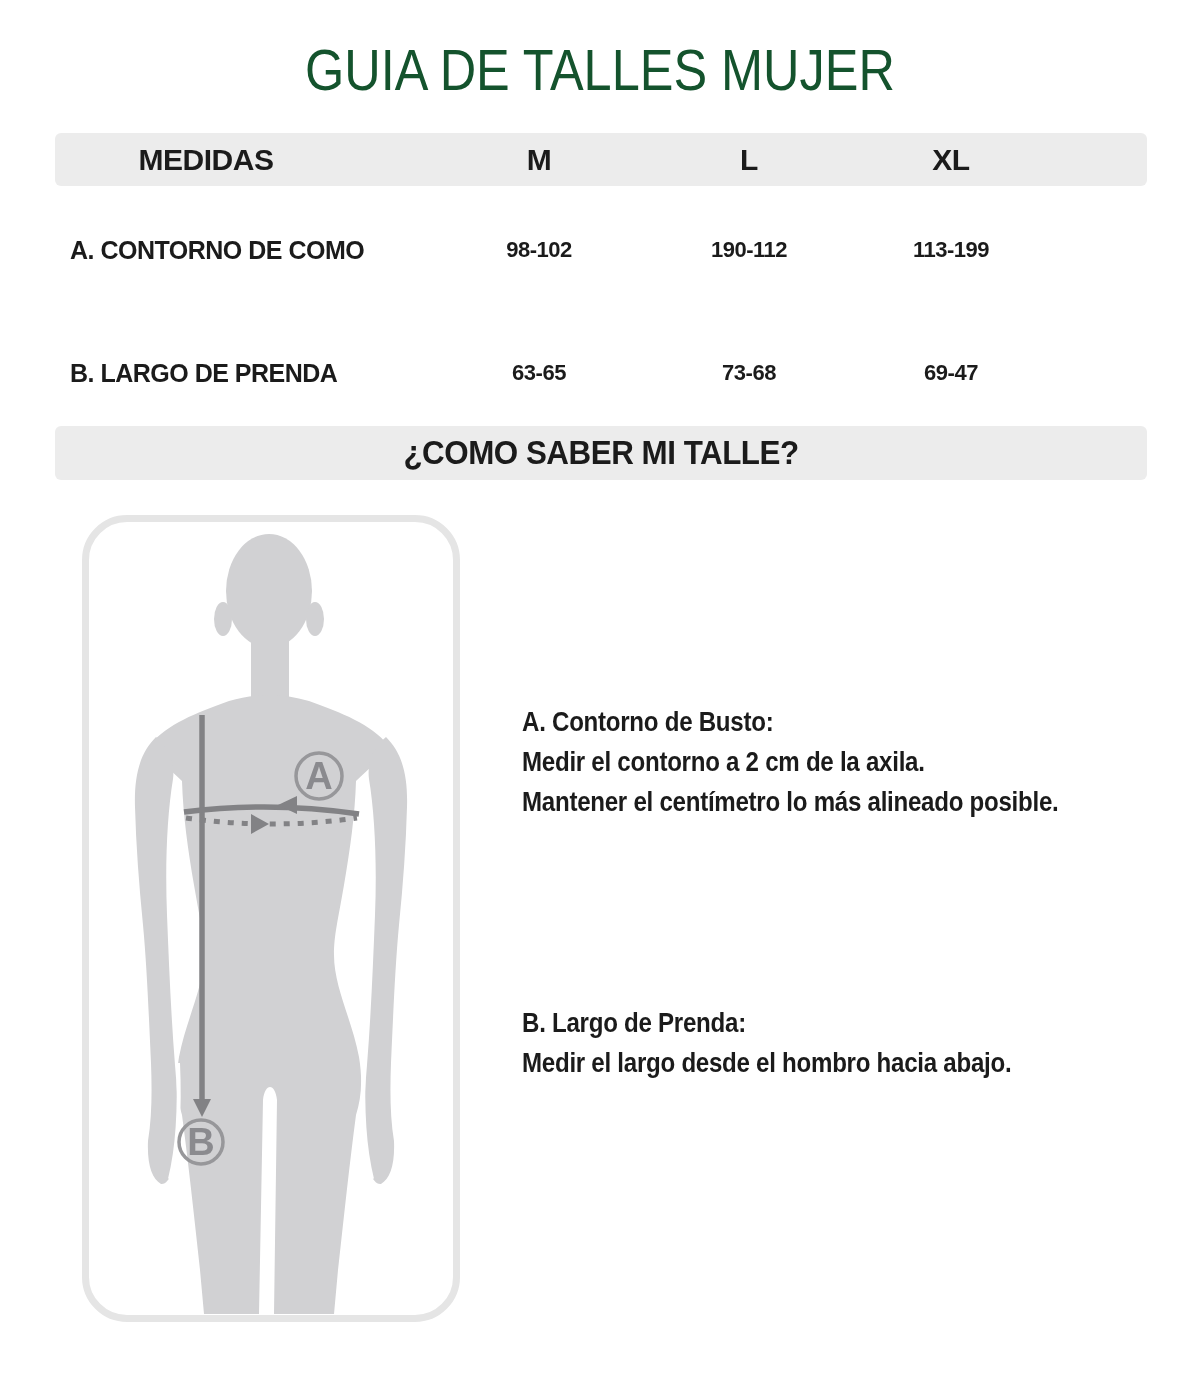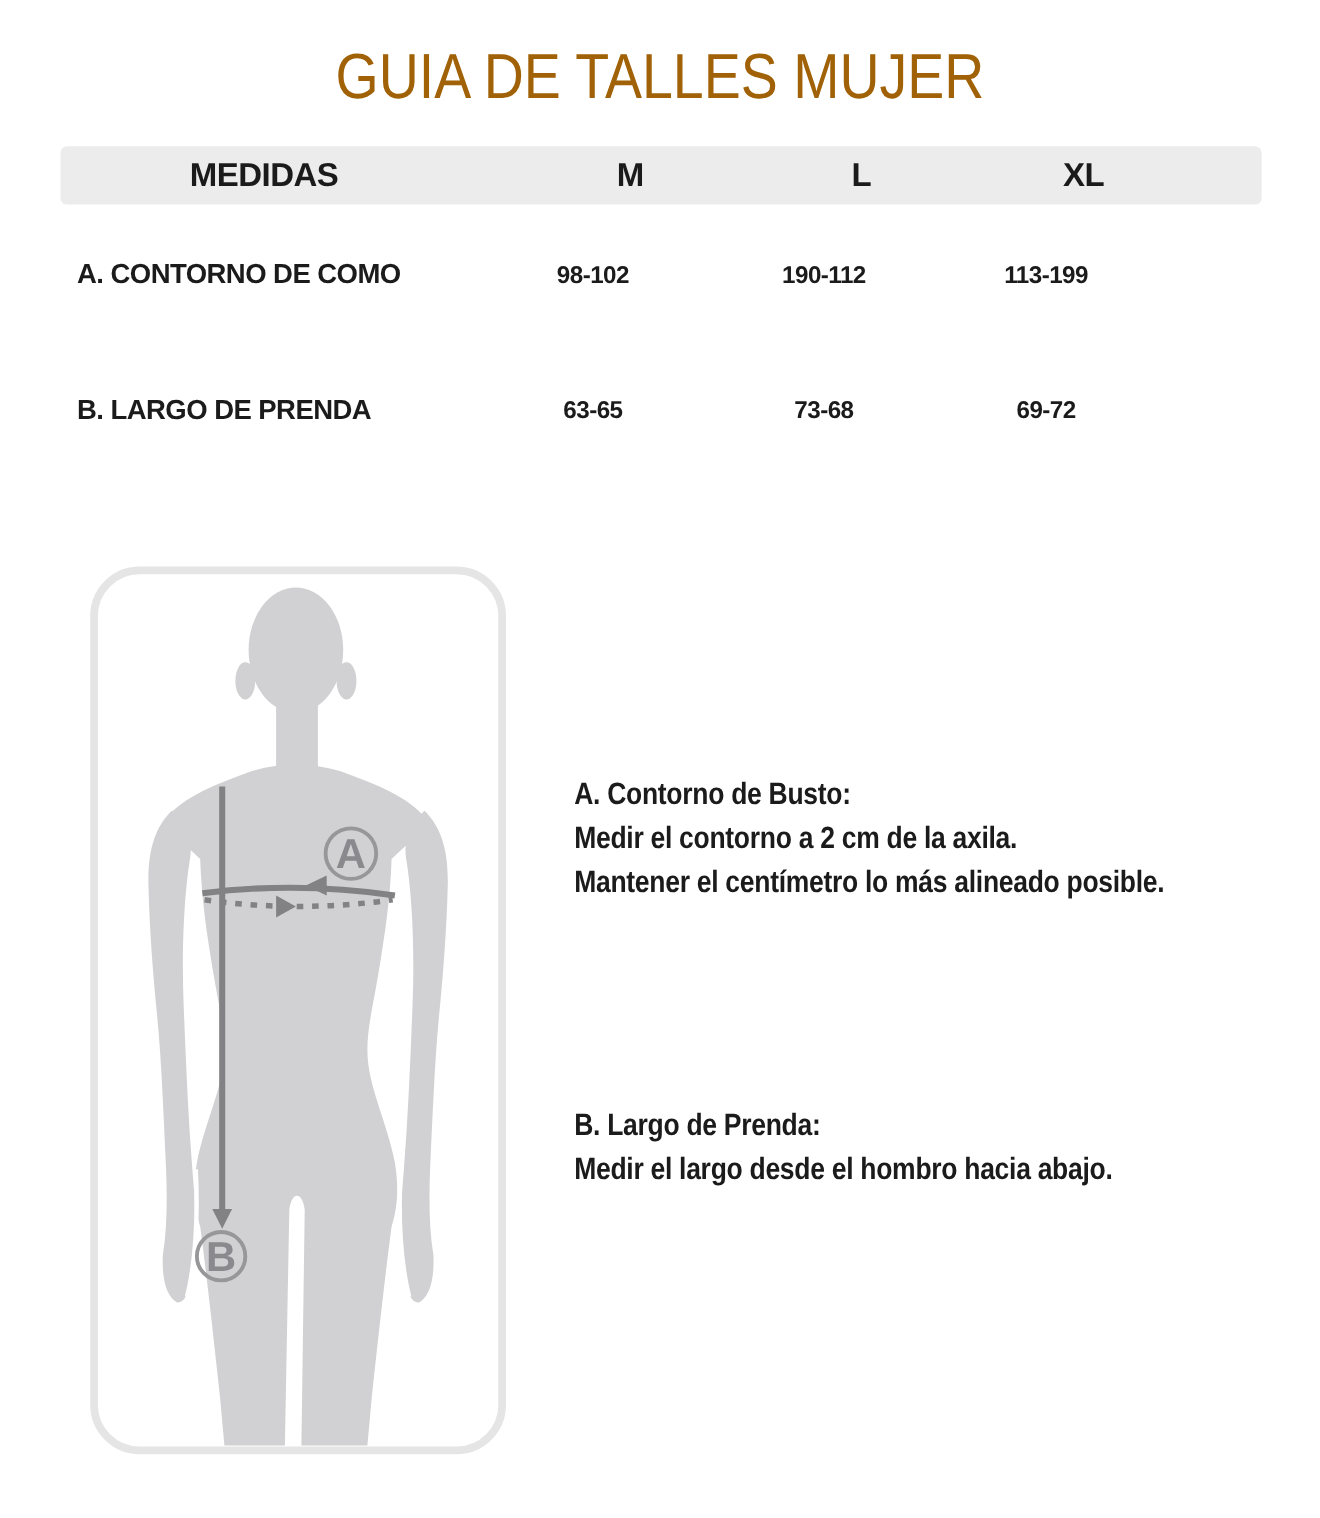--- a/index.html
+++ b/index.html
@@ -2,30 +2,30 @@
 <html><head>
 <meta charset="utf-8">
 <style>
   html,body{margin:0;padding:0;background:#ffffff;}
   .canvas{
     position:relative;width:1200px;height:1380px;background:#ffffff;
     font-family:"Liberation Sans", sans-serif;color:#1b1b1b;overflow:hidden;
   }
   .title{
     position:absolute;top:40px;left:0;width:1200px;text-align:center;
-    font-size:58px;font-weight:400;color:#a16207;line-height:60px;white-space:nowrap;
+    font-size:58px;font-weight:400;color:#14532d;line-height:60px;white-space:nowrap;
   }
   .title .squeeze{display:inline-block;transform:scaleX(0.87);transform-origin:center;}
   .band{position:absolute;left:55px;width:1092px;background:#ececec;border-radius:6px;}
   .table-header{top:133px;height:53px;}
   .cell{
     position:absolute;top:50%;transform:translate(-50%,-50%);
     font-weight:700;letter-spacing:-0.5px;white-space:nowrap;
   }
-  .hdr{font-size:30px;margin-left:34px;}
+  .hdr{font-size:30px;}
   .c0{left:151px;}
   .c1{left:484px;}
   .c2{left:694px;}
   .c3{left:896px;}
   .trow{position:absolute;left:55px;width:1092px;height:34px;}
   .row-a{top:233px;}
   .row-b{top:336px;margin-top:20px;}
   .row-label{
     position:absolute;left:15px;top:50%;transform:translateY(-50%);
     font-size:25px;font-weight:700;letter-spacing:-0.5px;white-space:nowrap;
@@ -69,23 +69,26 @@
     <span class="row-label">A. CONTORNO DE COMO</span>
     <span class="cell row-val c1">98-102</span>
     <span class="cell row-val c2">190-112</span>
     <span class="cell row-val c3">113-199</span>
   </div>
 
   <div class="trow row-b">
     <span class="row-label">B. LARGO DE PRENDA</span>
     <span class="cell row-val c1">63-65</span>
     <span class="cell row-val c2">73-68</span>
-    <span class="cell row-val c3">69-72</span>
+    <span class="cell row-val c3">69-47</span>
   </div>
 
+  <div class="band section-band">
+    <span class="squeeze">¿COMO SABER MI TALLE?</span>
+  </div>
 
   <div class="figure-frame">
     <svg width="378" height="807" viewBox="0 0 378 807">
 
       <g fill="#d1d1d3">
         <ellipse cx="187" cy="76" rx="43" ry="57"></ellipse>
         <ellipse cx="141" cy="104" rx="9" ry="17"></ellipse>
         <ellipse cx="233" cy="104" rx="9" ry="17"></ellipse>
         <rect x="169" y="90" width="38" height="100"></rect>
         <path d="

